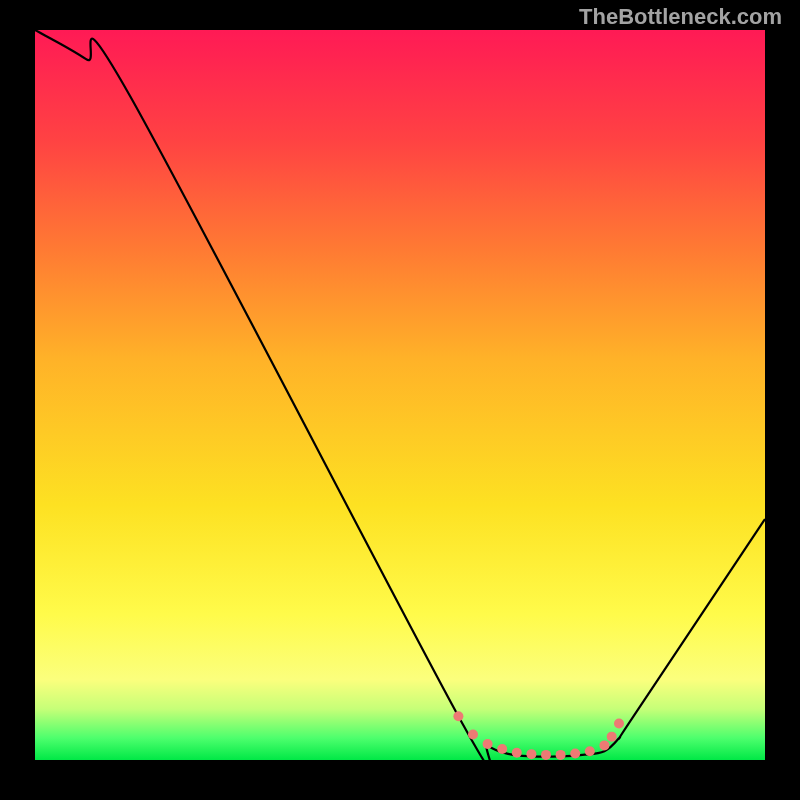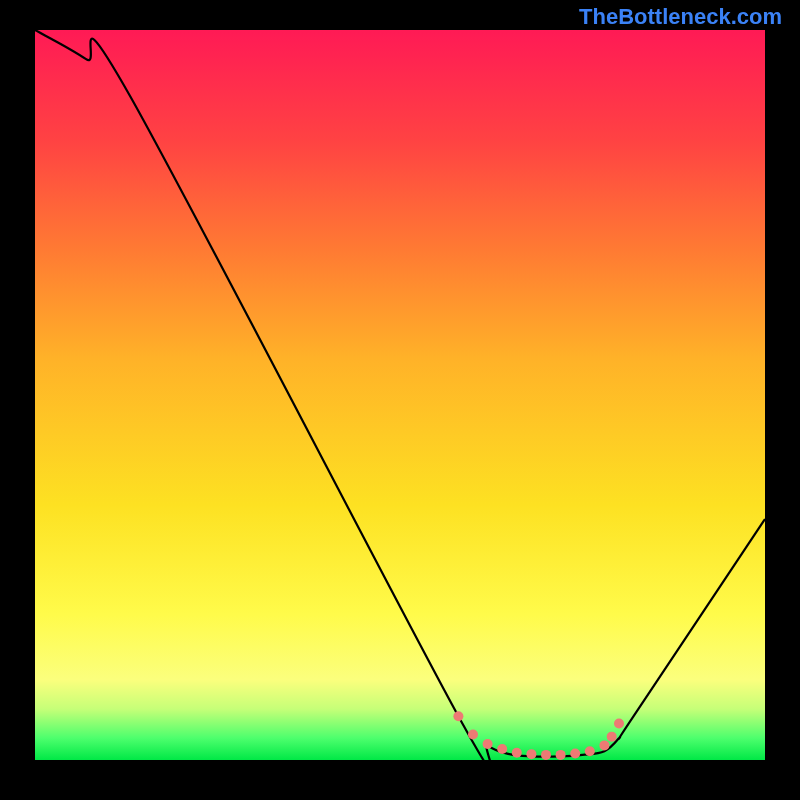--- a/index.html
+++ b/index.html
@@ -9,21 +9,21 @@
     width: 800px;
     height: 800px;
     overflow: hidden;
     position: relative;
     font-family: Arial, sans-serif;
   }
   .watermark {
     position: absolute;
     top: 4px;
     right: 18px;
-    color: #3b82f6;
+    color: #a3a3a3;
     font-size: 22px;
     font-weight: bold;
     z-index: 10;
   }
   .plot-area {
     position: absolute;
     left: 35px;
     top: 30px;
     width: 730px;
     height: 730px;

